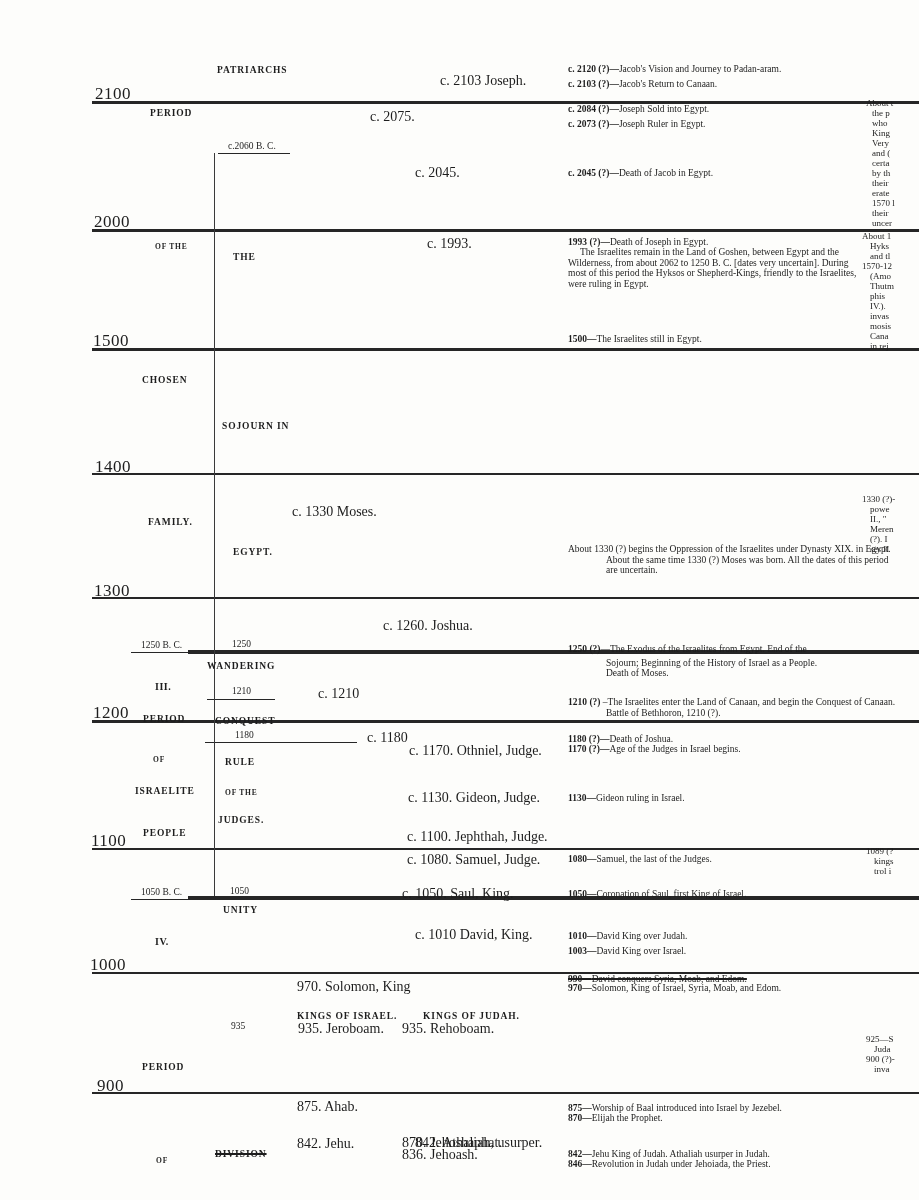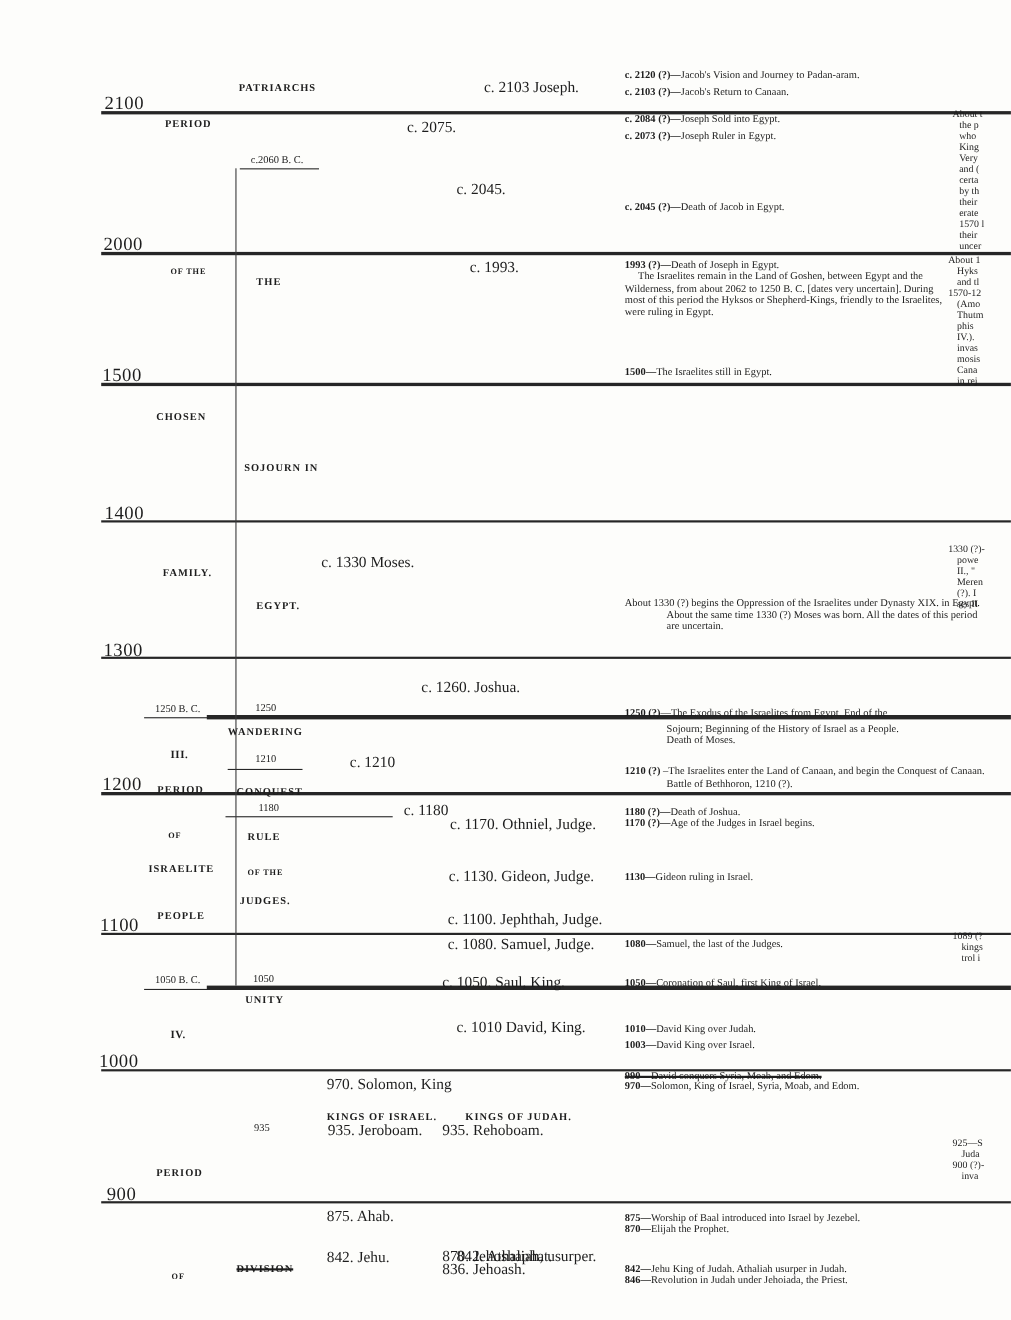--- a/index.html
+++ b/index.html
@@ -44,21 +44,21 @@
     <div class="rule" style="left: 92px; top: 1092px; width: 827px; height: 2px;"></div>
     <div class="century-label" style="left: 97px; top: 1076px;">900</div>
     <div class="rule" style="left: 188px; top: 650px; width: 731px; height: 3.5px;"></div>
     <div class="rule" style="left: 188px; top: 896px; width: 731px; height: 3.5px;"></div>
     <div class="rule" style="left: 218px; top: 153px; width: 72px; height: 1px;"></div>
     <div class="rule" style="left: 131px; top: 652px; width: 59px; height: 1px;"></div>
     <div class="rule" style="left: 207px; top: 699px; width: 68px; height: 1px;"></div>
     <div class="rule" style="left: 205px; top: 742px; width: 152px; height: 1px;"></div>
     <div class="rule" style="left: 131px; top: 899px; width: 59px; height: 1px;"></div>
     <div class="vline" style="left: 214px; top: 153px; height: 743px;"></div>
-    <div class="caps" style="left: 217px; top: 76px; text-align: right;">PATRIARCHS</div>
+    <div class="caps" style="left: 217px; top: 65px; text-align: right;">PATRIARCHS</div>
     <div class="caps" style="left: 150px; top: 108px;">PERIOD</div>
     <div class="caps-sm" style="left: 155px; top: 242px;">OF THE</div>
     <div class="caps" style="left: 233px; top: 252px;">THE</div>
     <div class="caps" style="left: 142px; top: 375px;">CHOSEN</div>
     <div class="caps" style="left: 222px; top: 421px;">SOJOURN IN</div>
     <div class="caps" style="left: 148px; top: 517px;">FAMILY.</div>
     <div class="caps" style="left: 233px; top: 547px;">EGYPT.</div>
     <div class="caps" style="left: 207px; top: 661px;">WANDERING</div>
     <div class="roman" style="left: 155px; top: 681px;">III.</div>
     <div class="caps" style="left: 143px; top: 714px;">PERIOD</div>
@@ -103,21 +103,21 @@
     <div class="anno" style="left: 402px; top: 1021px;">935. Rehoboam.</div>
     <div class="anno" style="left: 297px; top: 1099px;">875. Ahab.</div>
     <div class="anno" style="left: 402px; top: 1107px; margin-top: 28px;">870. Jehoshaphat.</div>
     <div class="anno" style="left: 297px; top: 1136px;">842. Jehu.</div>
     <div class="anno" style="left: 415px; top: 1135px;">842. Athaliah, usurper.</div>
     <div class="anno" style="left: 402px; top: 1147px;">836. Jehoash.</div>
     <div class="event" style="left: 568px; top: 64px; width: 294px;"><span class="d">c. 2120 (?)—</span><span>Jacob's Vision and Journey to Padan-aram.</span></div>
     <div class="event" style="left: 568px; top: 79px; width: 294px;"><span class="d">c. 2103 (?)—</span><span>Jacob's Return to Canaan.</span></div>
     <div class="event" style="left: 568px; top: 104px; width: 294px;"><span class="d">c. 2084 (?)—</span><span>Joseph Sold into Egypt.</span></div>
     <div class="event" style="left: 568px; top: 119px; width: 294px;"><span class="d">c. 2073 (?)—</span><span>Joseph Ruler in Egypt.</span></div>
-    <div class="event" style="left: 568px; top: 184px; width: 294px;"><span class="d">c.  2045 (?)—</span><span>Death of Jacob in Egypt.</span></div>
+    <div class="event" style="left: 568px; top: 168px; width: 294px;"><span class="d">c.  2045 (?)—</span><span>Death of Jacob in Egypt.</span></div>
     <div class="event" style="left: 568px; top: 237px; width: 294px;"><span class="d">1993 (?)—</span><span>Death of Joseph in Egypt.</span></div>
     <div class="event" style="left: 568px; top: 247px; width: 294px; text-indent: 12px;"><span>The Israelites remain in the Land of Goshen, between Egypt and the Wilderness, from about 2062 to 1250 B. C. [dates very uncertain].  During most of this period the Hyksos or Shepherd-Kings, friendly to the Israelites, were ruling in Egypt.</span></div>
     <div class="event" style="left: 568px; top: 334px; width: 294px;"><span class="d">1500—</span><span>The Israelites still in Egypt.</span></div>
     <div class="event" style="left: 568px; top: 524px; width: 294px; padding-left: 38px; text-indent: -38px; margin-top: 20px;"><span>About 1330 (?) begins the Oppression of the Israelites under Dynasty XIX. in Egypt.  About the same time 1330 (?) Moses was born.  All the dates of this period are uncertain.</span></div>
     <div class="event" style="left: 568px; top: 644px; width: 294px;"><span class="d">1250 (?)</span><span>—The Exodus of the Israelites from Egypt.  End of the</span></div>
     <div class="event" style="left: 606px; top: 658px; width: 294px;"><span>Sojourn; Beginning of the History of Israel as a People.</span></div>
     <div class="event" style="left: 606px; top: 668px; width: 294px;"><span>Death of Moses.</span></div>
     <div class="event" style="left: 568px; top: 697px; width: 294px; padding-left: 38px; text-indent: -38px;"><span class="d">1210 (?) </span><span>–The Israelites enter the Land of Canaan, and begin the Conquest of Canaan.  Battle of Bethhoron, 1210 (?).</span></div>
     <div class="event" style="left: 568px; top: 734px; width: 294px;"><span class="d">1180 (?)—</span><span>Death of Joshua.</span></div>
     <div class="event" style="left: 568px; top: 744px; width: 294px;"><span class="d">1170 (?)—</span><span>Age of the Judges in Israel begins.</span></div>

